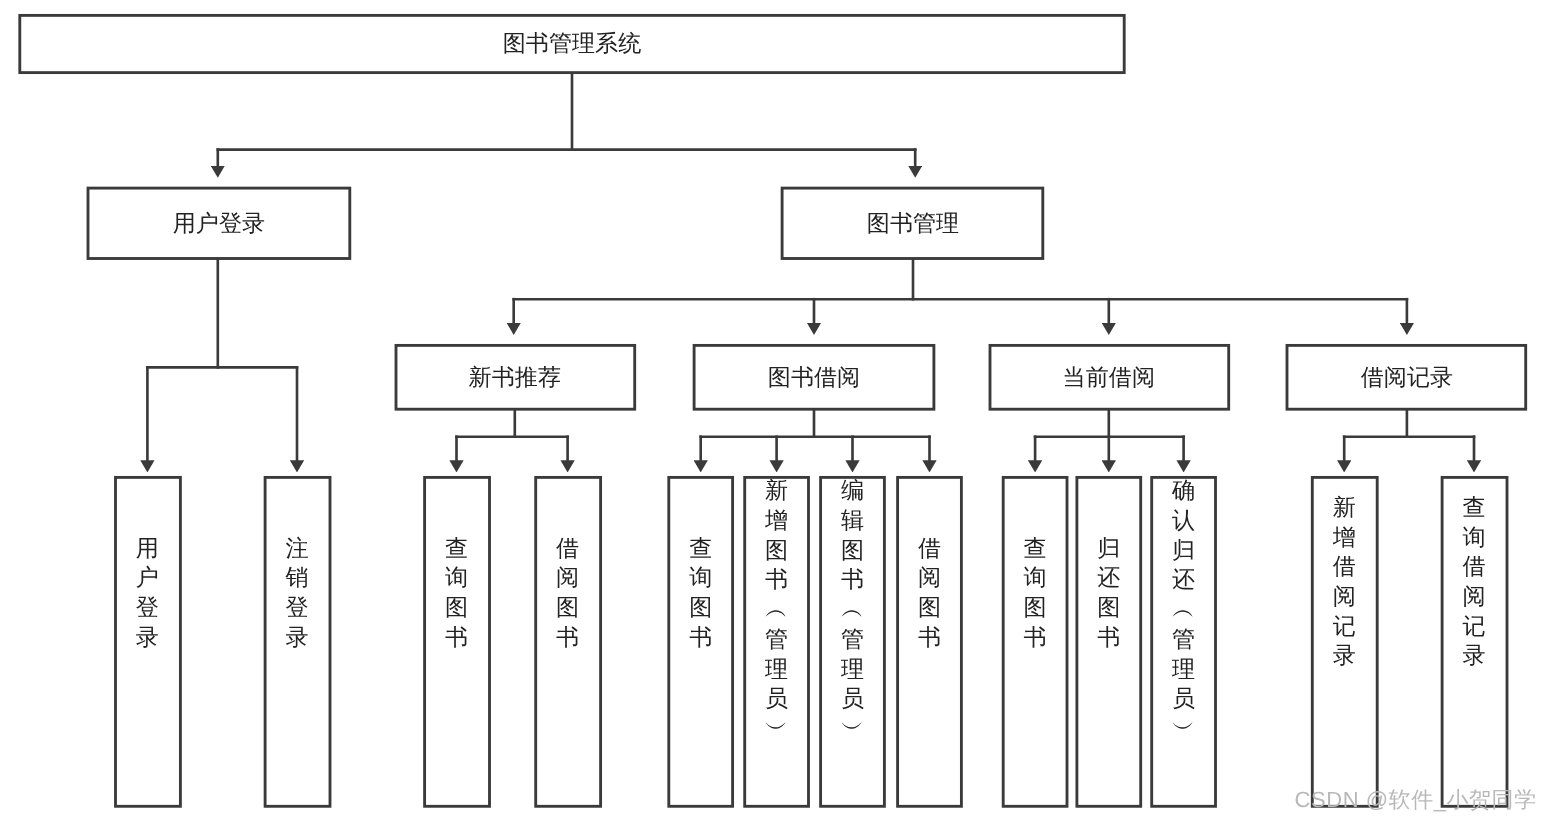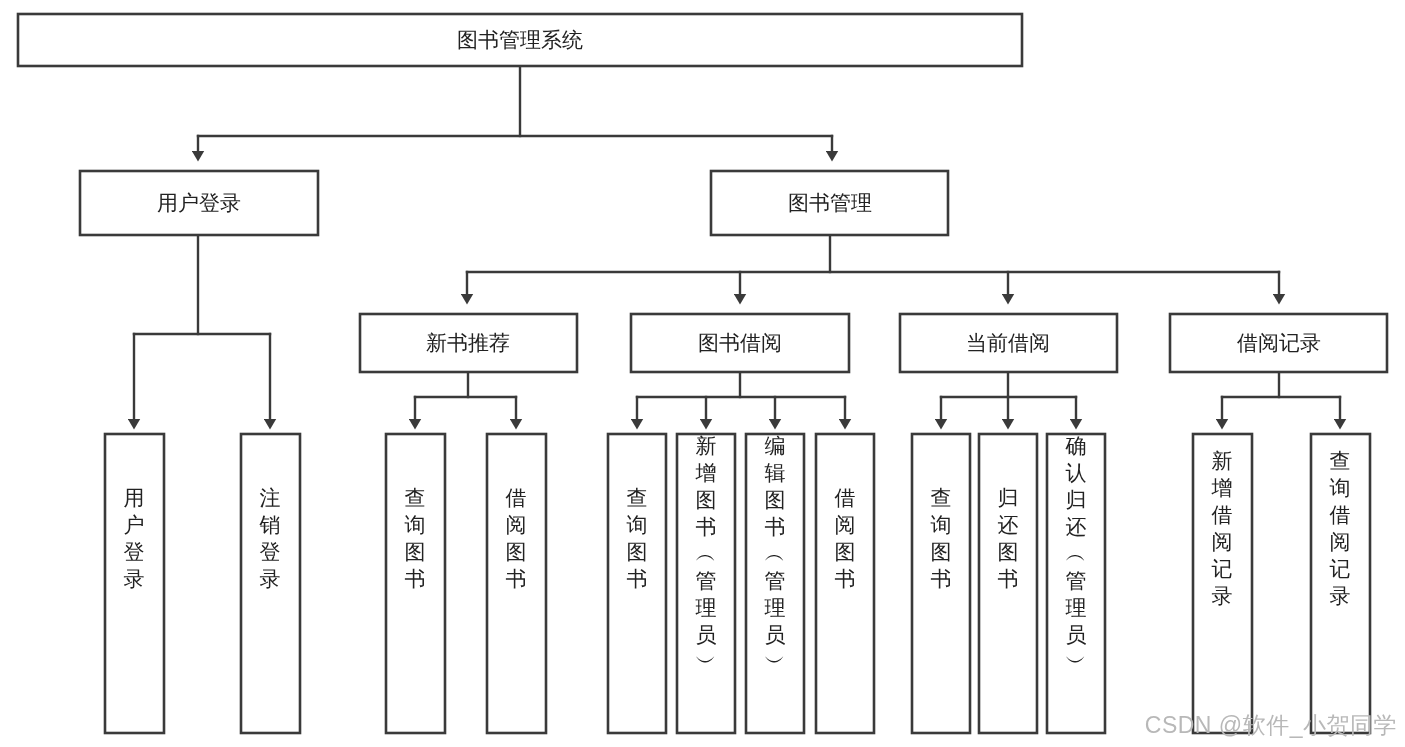--- a/index.html
+++ b/index.html
@@ -46,21 +46,21 @@
     fill: #222222;
     font-family: "Liberation Sans", "DejaVu Sans", sans-serif;
     font-size: 21px;
     text-anchor: middle;
   }
   .watermark {
     position: absolute;
     right: 8px;
     bottom: 6px;
     font-family: "Liberation Sans", "DejaVu Sans", sans-serif;
-    font-size: 23px;
+    font-size: 20px;
     color: #b8b8b8;
     letter-spacing: 0.5px;
     white-space: nowrap;
     pointer-events: none;
   }
 </style>
 </head>
 <body>
 
 <div id="diagram-root">

